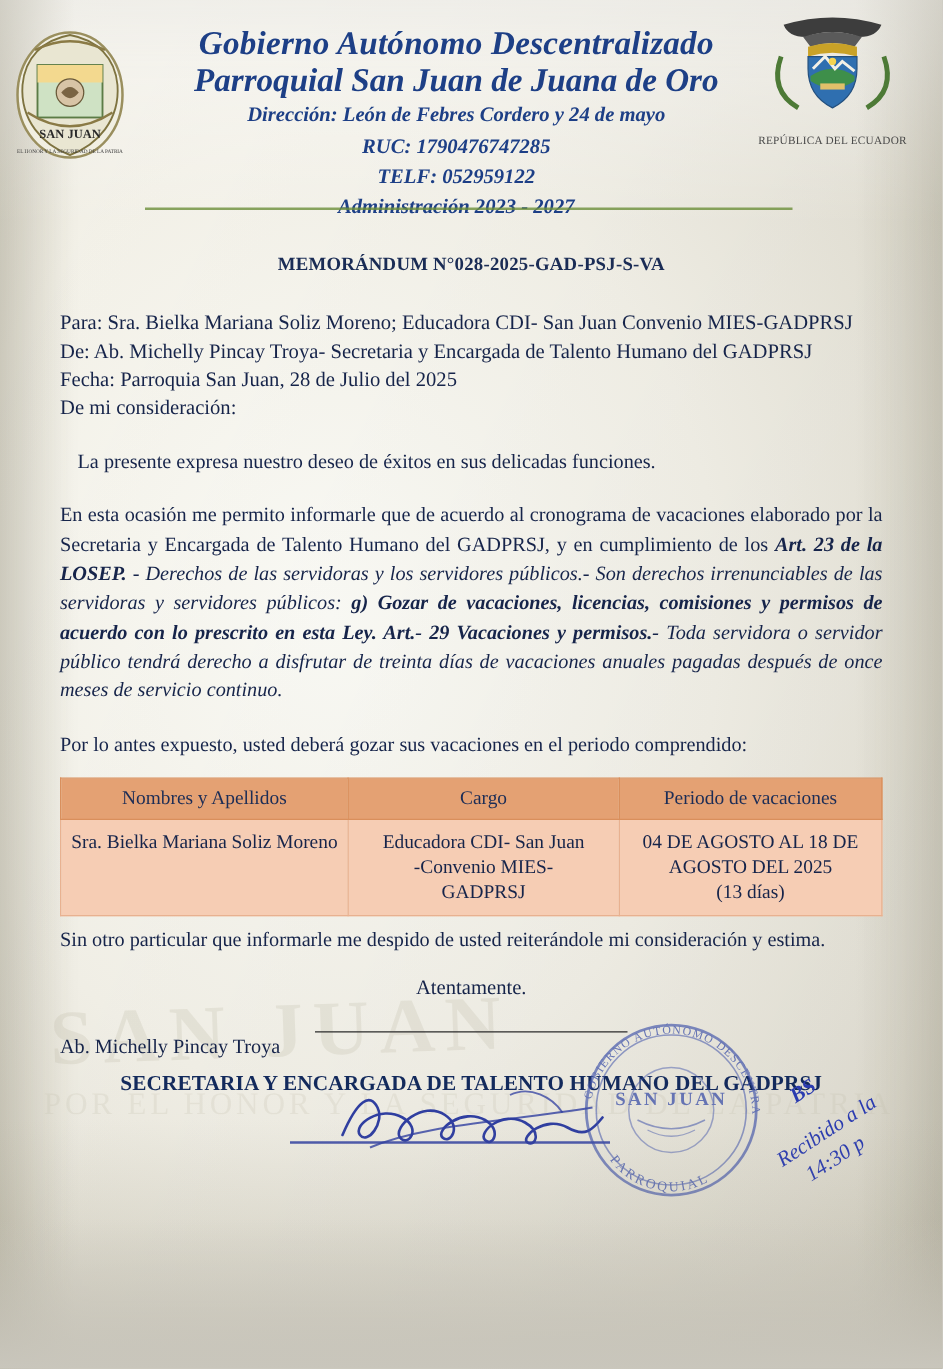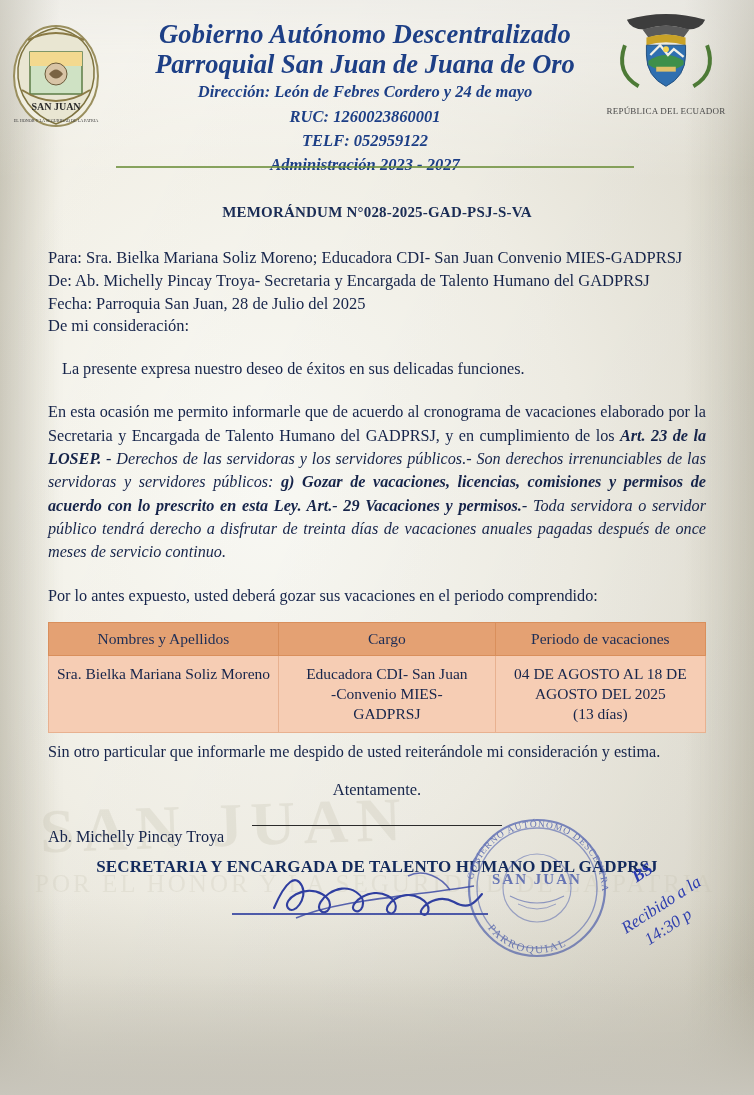--- a/index.html
+++ b/index.html
@@ -340,21 +340,21 @@
         <path d="M18 36 q-10 28 14 42" stroke="#4d7a36" stroke-width="4" fill="none"></path>
         <path d="M102 36 q10 28 -14 42" stroke="#4d7a36" stroke-width="4" fill="none"></path>
       </svg>
       <div class="caption">REPÚBLICA DEL ECUADOR</div>
     </div>
 
     <div class="header-text">
       <div class="h-line1">Gobierno Autónomo Descentralizado</div>
       <div class="h-line2">Parroquial San Juan de Juana de Oro</div>
       <div class="h-sub">Dirección: León de Febres Cordero y 24 de mayo</div>
-      <div class="h-sub">RUC: 1260023860001</div>
+      <div class="h-sub">RUC: 1790476747285</div>
       <div class="h-sub">TELF: 052959122</div>
       <div class="h-sub">Administración 2023 - 2027</div>
     </div>
 
     <div class="rule"></div>
   </div>
 
   <div class="body">
 
     <div class="memo-title">MEMORÁNDUM N°028-2025-GAD-PSJ-S-VA</div>

